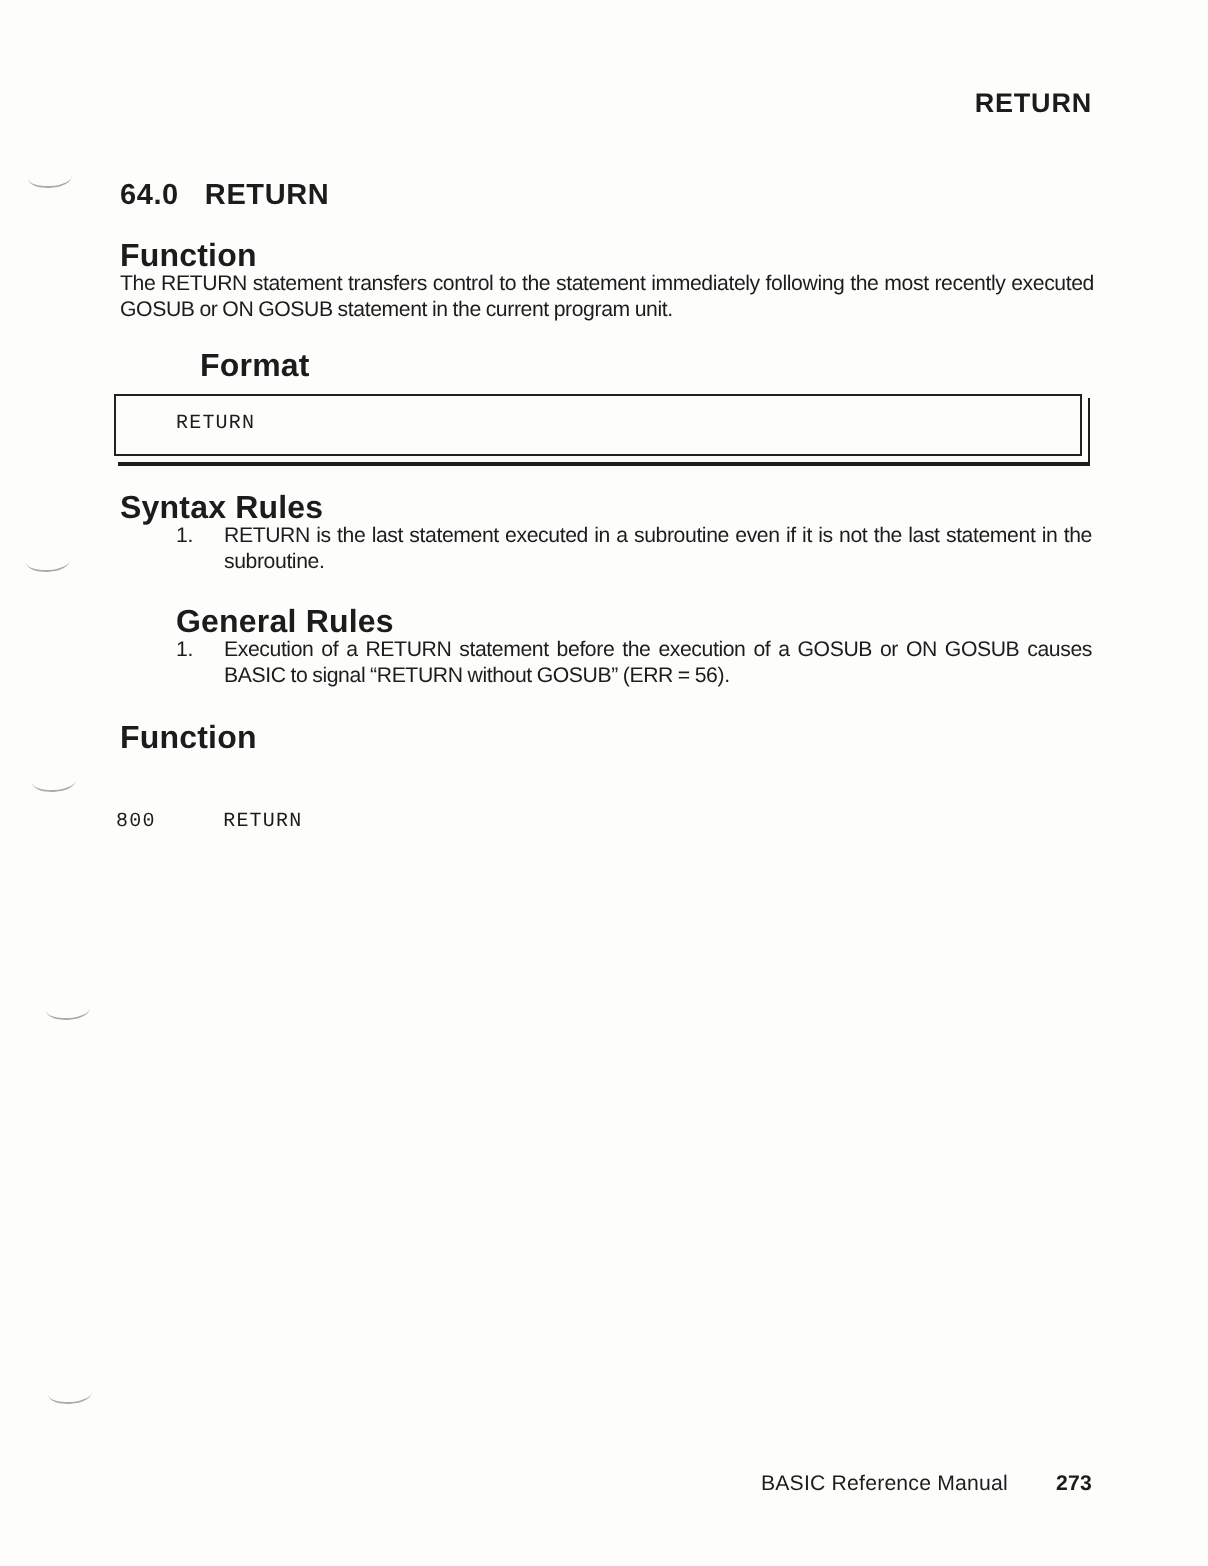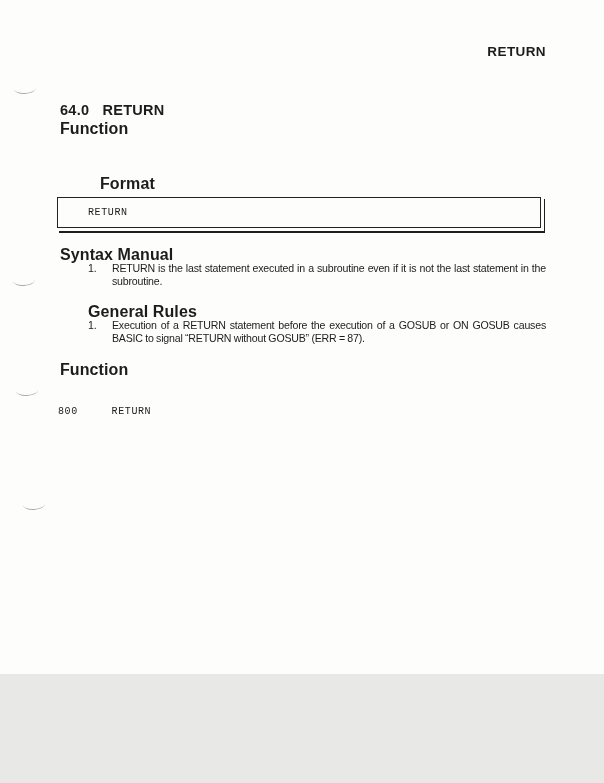--- a/index.html
+++ b/index.html
@@ -1,31 +1,31 @@
 <!DOCTYPE html>
 <html style="--ink: #1c1c1c; --paper: #fdfdfc;"><head>
 <meta charset="utf-8">
 <style>
   :root { --ink:#1c1c1c; --paper:#fdfdfc; }
   * { margin:0; padding:0; box-sizing:border-box; }
   html,body { background:#e8e8e6; }
   .page {
-    position:relative; width:604px; height:674px; overflow:hidden;
+    position:relative; width:604px; height:783px; overflow:hidden;
     background:var(--paper); color:var(--ink);
     font-family:"Liberation Sans", sans-serif;
   }
   
   .running-header {
     position:absolute; top:44px; right:58px;
     font-size:13.5px; font-weight:700; letter-spacing:.4px;
   }
   
   .section-heading {
     position:absolute; top:90px; left:60px;
-    font-size:14.5px; font-weight:700; letter-spacing:.3px;margin-top:12px;
+    font-size:14.5px; font-weight:700; letter-spacing:.3px;
   }
   .section-heading .section-title { margin-left:13px; }
   
   .sub-heading {
     position:absolute; left:60px;
     font-size:16px; font-weight:700; letter-spacing:.1px;
   }
   .h-function { top:120px; }
   .h-format   { top:175px;padding-left:40px; }
   .h-syntax   { top:246px; }
@@ -95,48 +95,53 @@
 <div class="page">
 
   <div class="running-header">RETURN</div>
 
   <h1 class="section-heading">
     <span>64.0</span><span class="section-title">RETURN</span>
   </h1>
 
   <div class="sub-heading h-function">Function</div>
 
+  <p class="body-text function-body">The RETURN statement transfers control to the statement immediately following the most recently executed GOSUB or ON GOSUB statement in the current program unit.</p>
 
   <div class="sub-heading h-format">Format</div>
 
   <div class="format-box">
     <span class="mono">RETURN</span>
   </div>
 
-  <div class="sub-heading h-syntax">Syntax Manual</div>
+  <div class="sub-heading h-syntax">Syntax Rules</div>
 
   <div class="rule-item syntax-item">
     <span class="rule-number">1.</span>
     <span class="rule-text">RETURN is the last statement executed in a subroutine even if it is not the last statement in the subroutine.</span>
   </div>
 
   <div class="sub-heading h-general">General Rules</div>
 
   <div class="rule-item general-item">
     <span class="rule-number">1.</span>
-    <span class="rule-text">Execution of a RETURN statement before the execution of a GOSUB or ON GOSUB causes BASIC to signal “RETURN without GOSUB” (ERR = 87).</span>
+    <span class="rule-text">Execution of a RETURN statement before the execution of a GOSUB or ON GOSUB causes BASIC to signal “RETURN without GOSUB” (ERR = 56).</span>
   </div>
 
   <div class="sub-heading h-examples">Function</div>
 
   <div class="example-line mono">
     <span class="example-label">800</span>
     <span class="example-code">RETURN</span>
   </div>
 
+  <div class="footer">
+    <span>BASIC Reference Manual</span>
+    <span class="page-number">273</span>
+  </div>
 
   <div class="scan-mark m1"></div>
   <div class="scan-mark m2"></div>
   <div class="scan-mark m3"></div>
   <div class="scan-mark m4"></div>
   <div class="scan-mark m5"></div>
 
 </div>
 
 </body></html>

